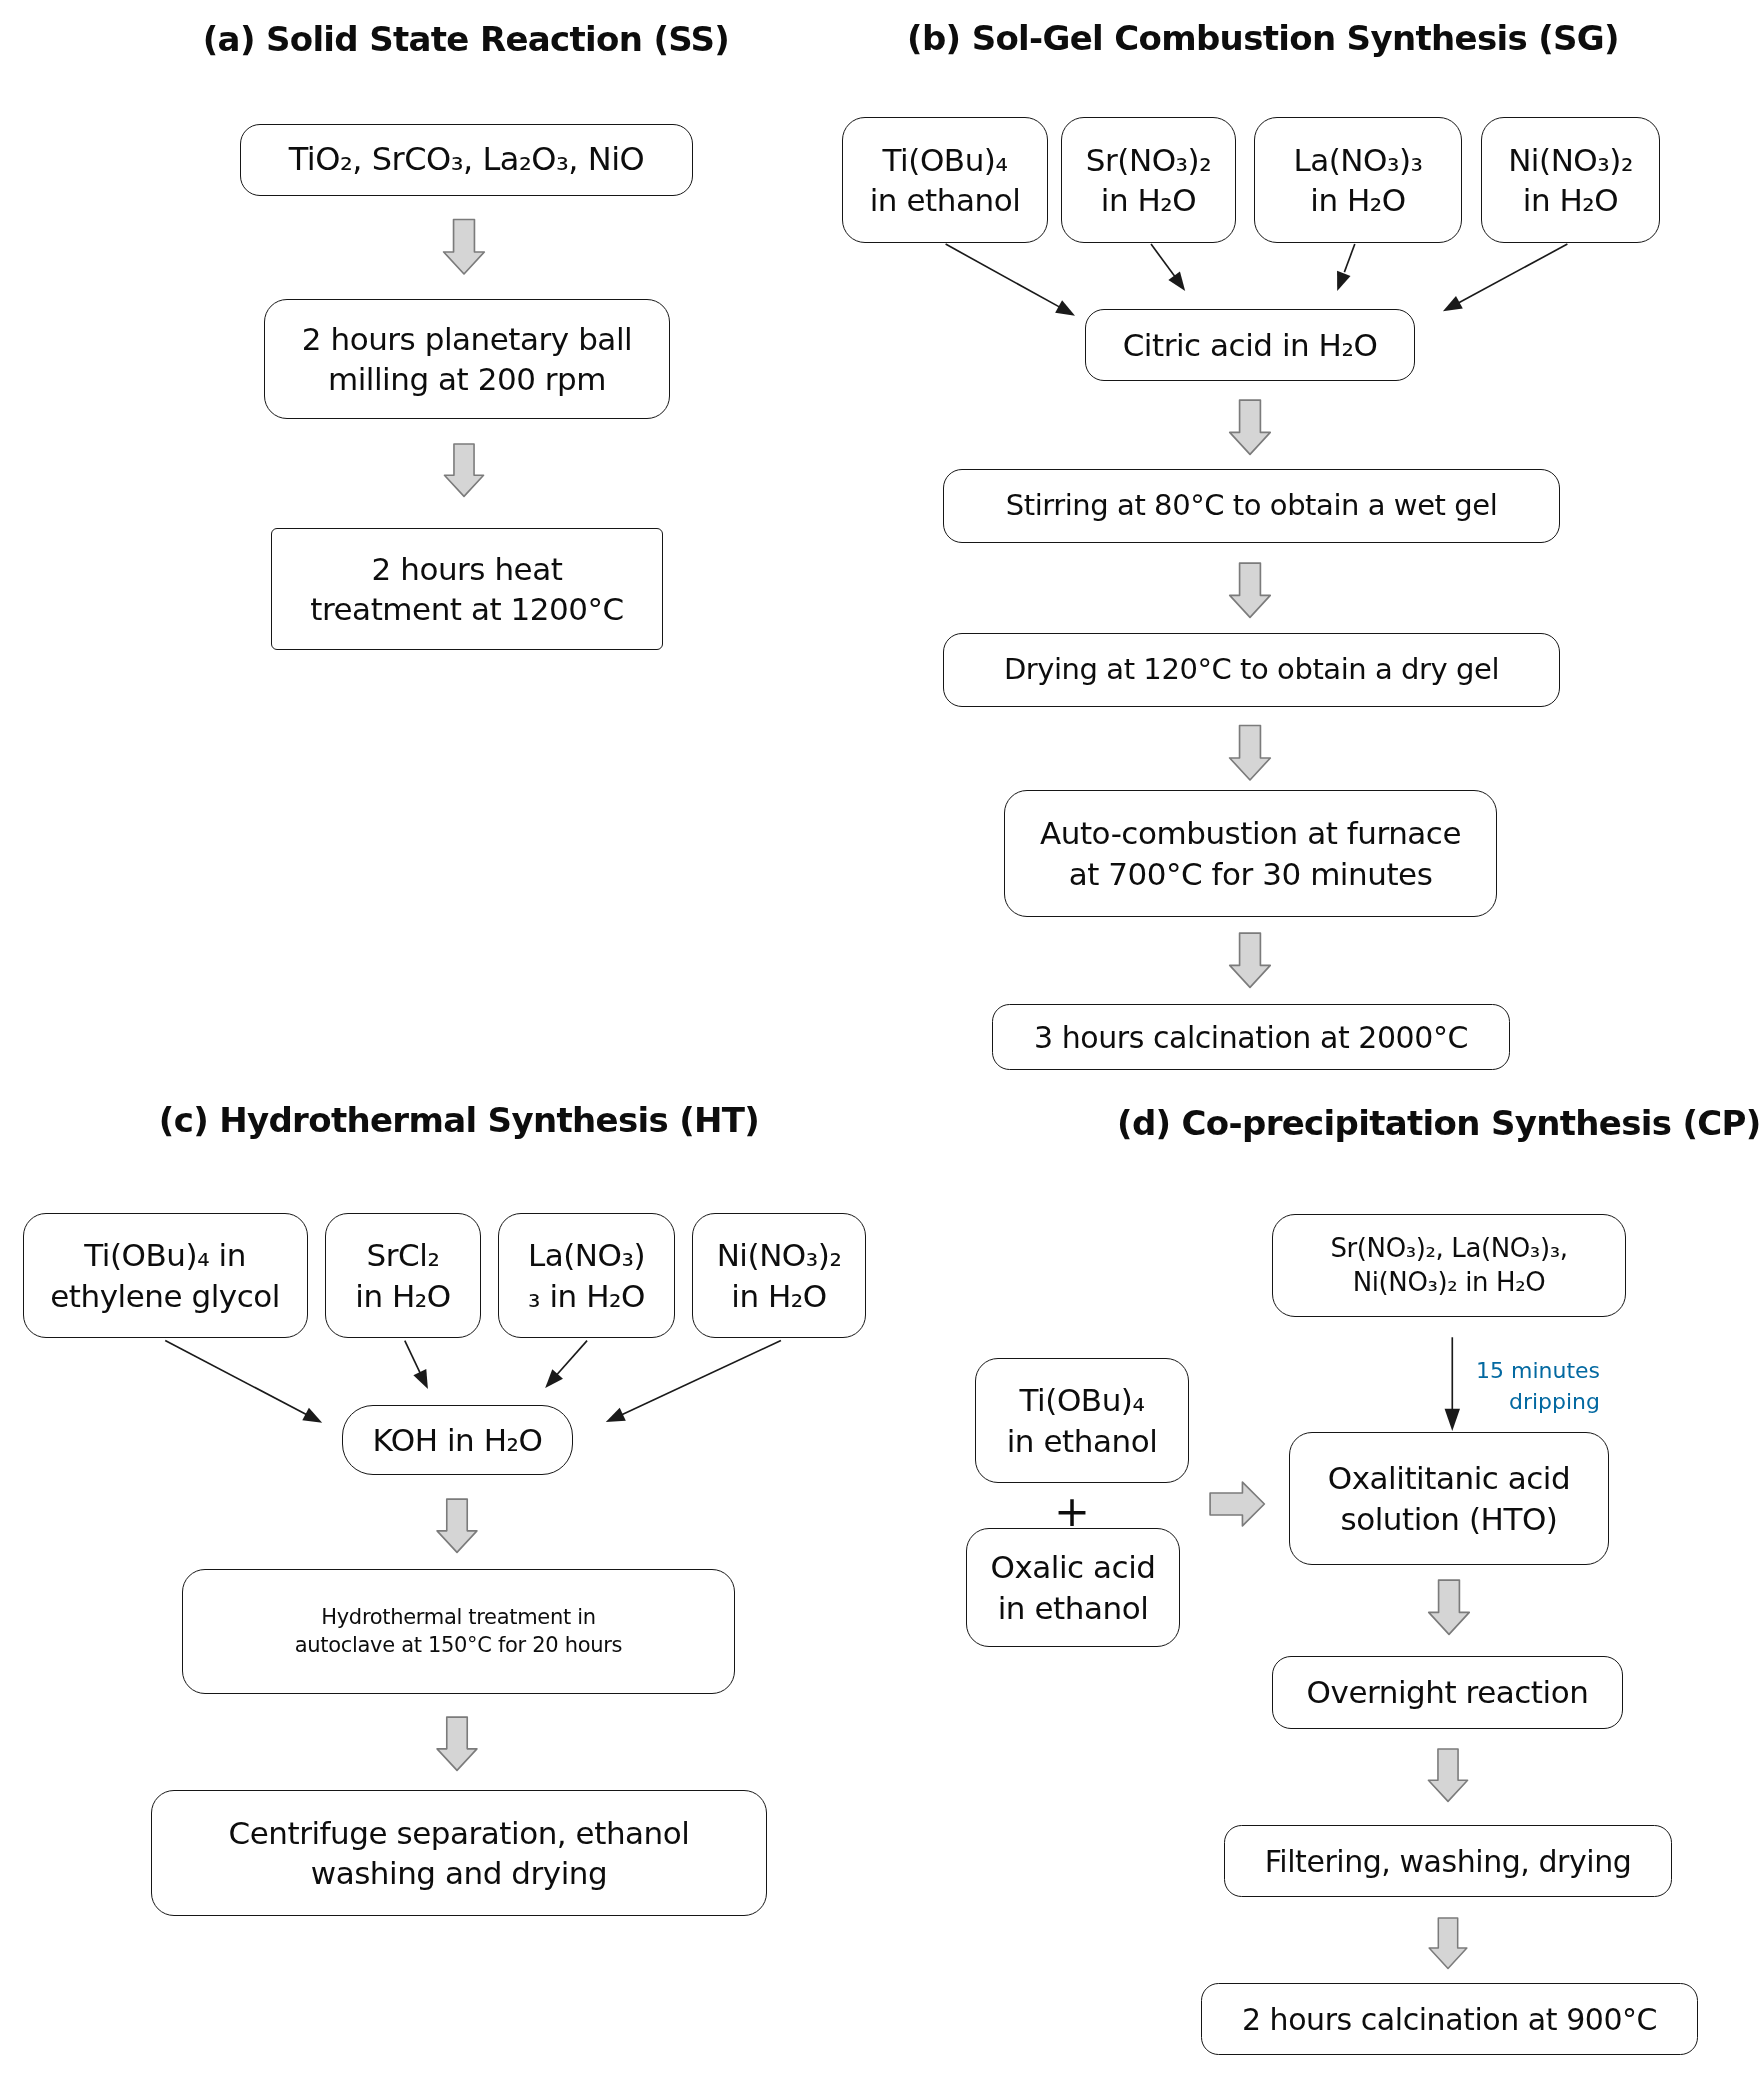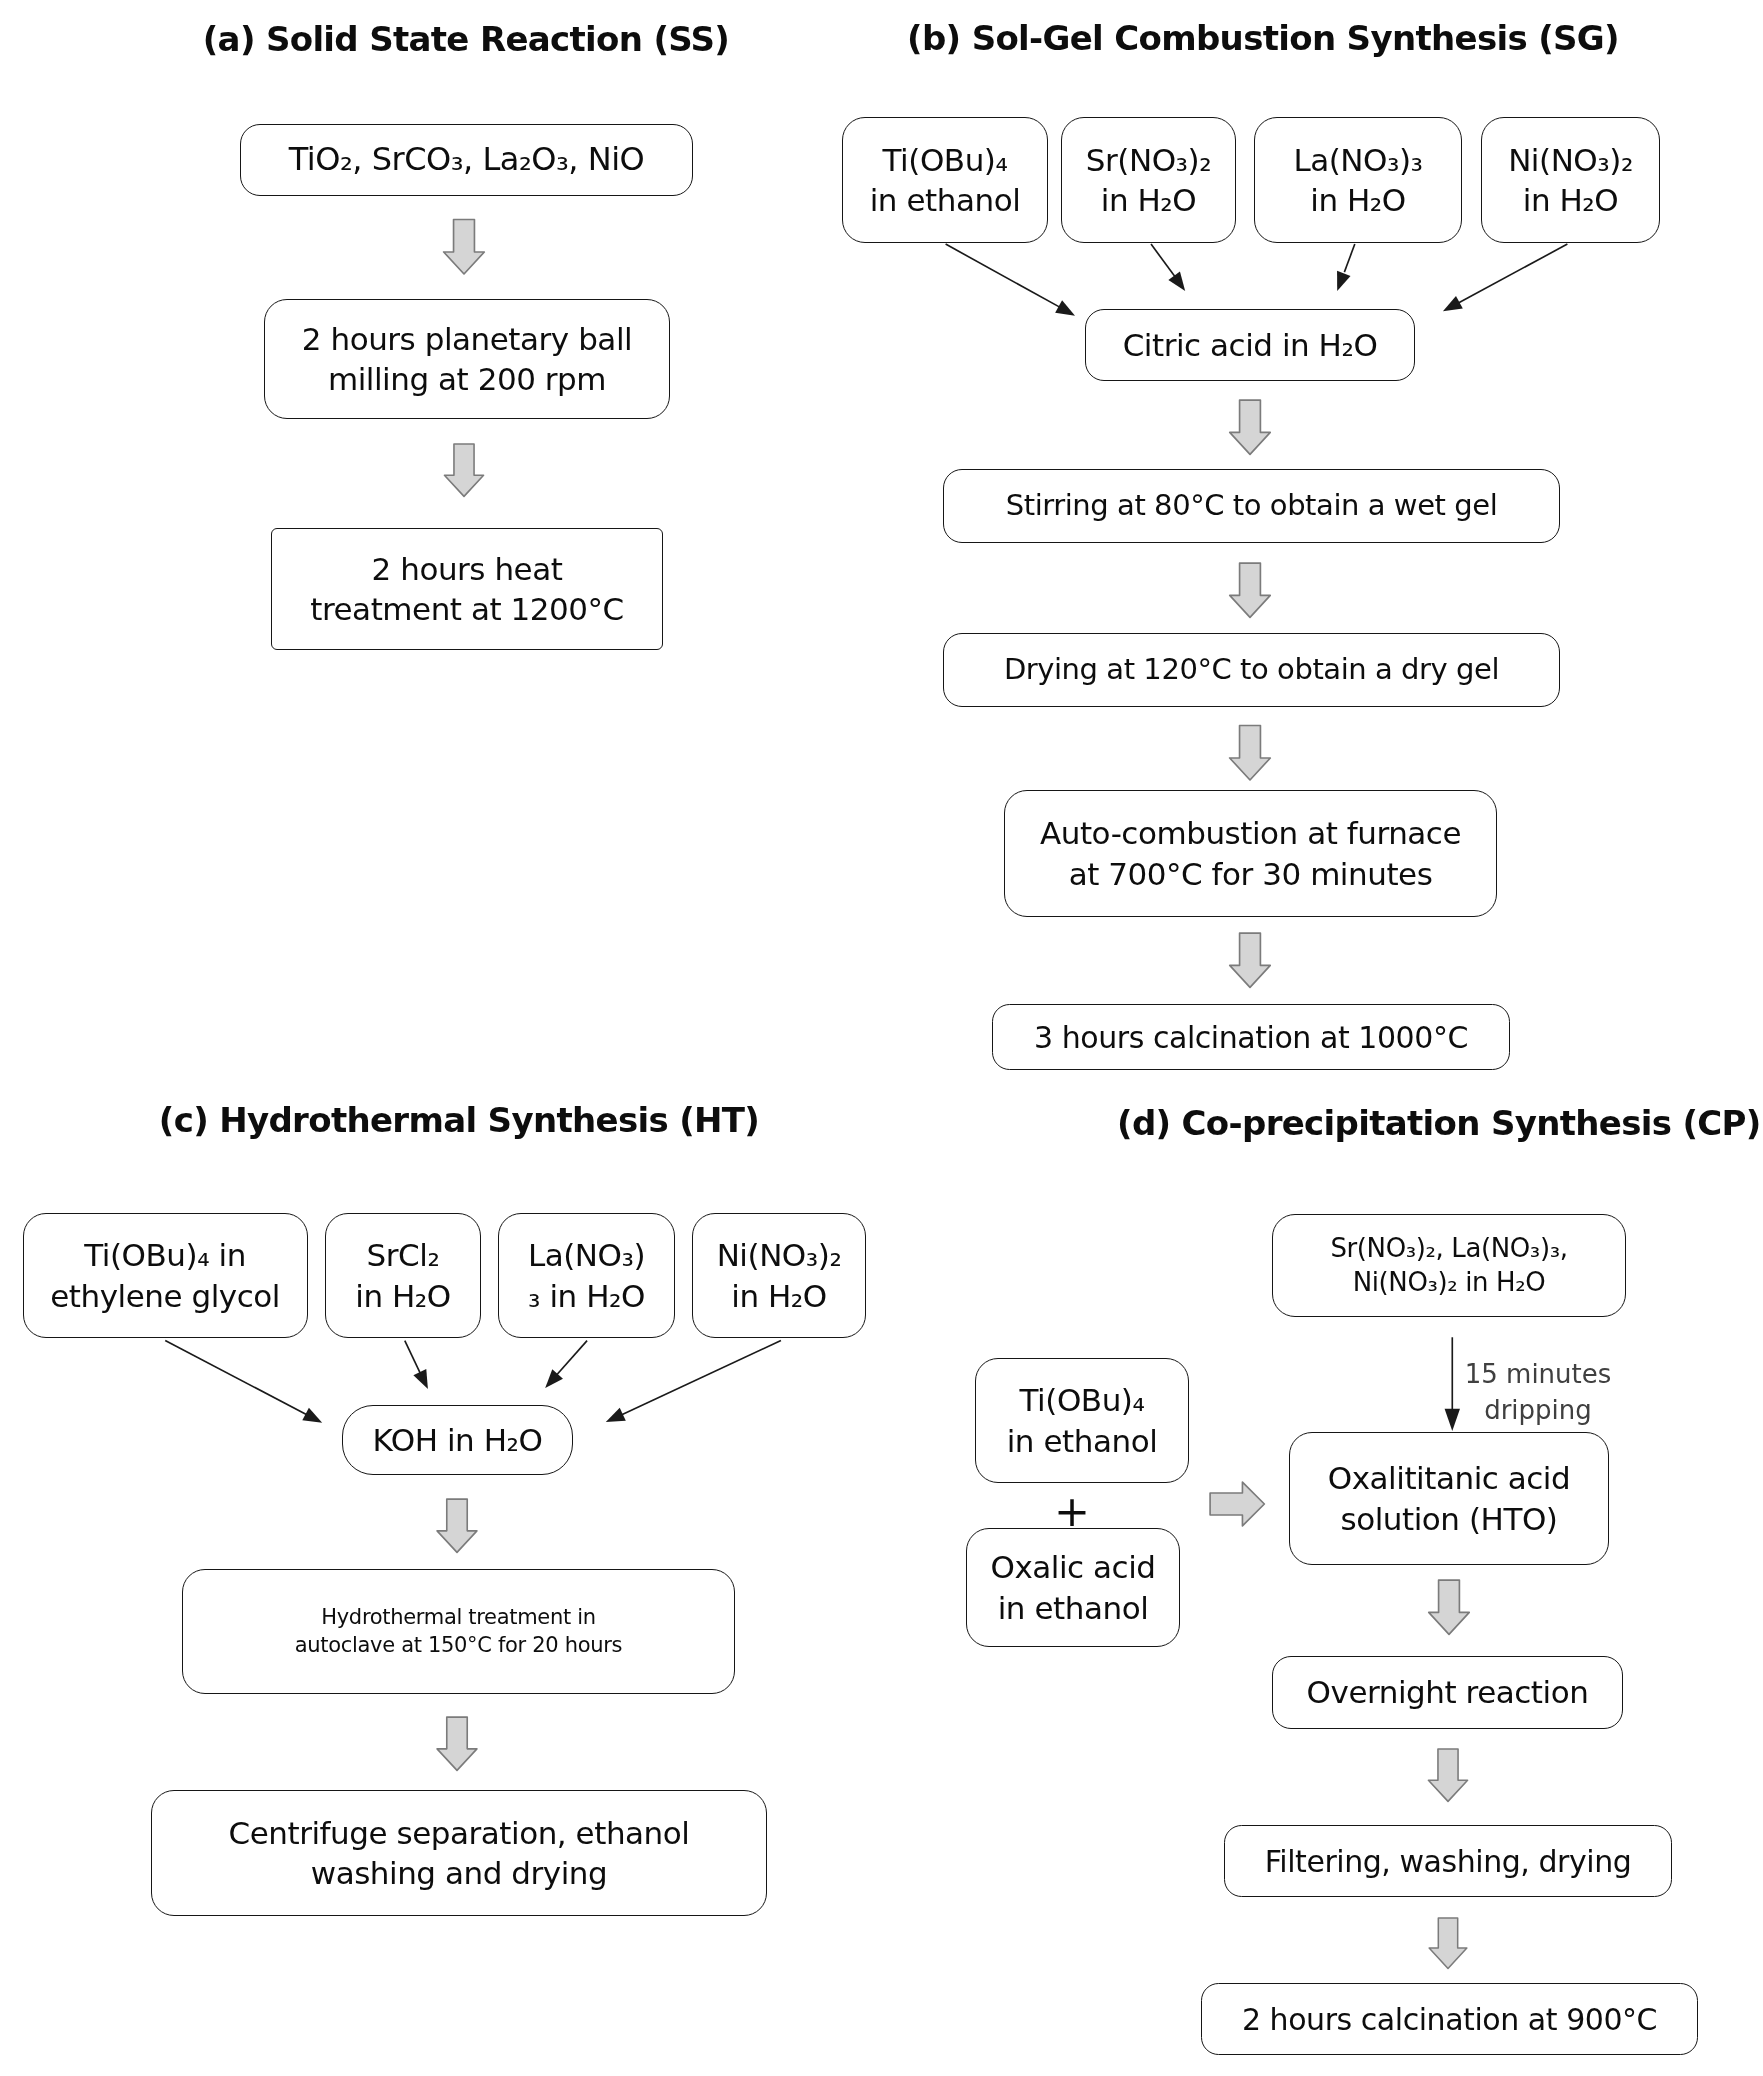--- a/index.html
+++ b/index.html
@@ -14,22 +14,22 @@
   }
   .ptitle.centered { transform:translateX(-50%); }
   .fbox {
     position:absolute; box-sizing:border-box; background:#ffffff;
     border:1.9px solid #161616; border-radius:23px;
     display:flex; align-items:center; justify-content:center;
     text-align:center; font-size:31px; line-height:1.3; letter-spacing:-0.015em;
     white-space:pre; z-index:2; color:#0d0d0d;
   }
   .flow-label {
-    position:absolute; font-size:26px; line-height:1.4; text-align:center;
-    white-space:pre; transform:translateX(-50%); z-index:3; color:#404040;
+    position:absolute; font-size:22px; line-height:1.4; text-align:right;
+    white-space:pre; transform:translateX(-50%); z-index:3; color:#0369a1;
   }
   .plus-sign {
     position:absolute; font-size:43px; font-weight:400; transform:translateX(-50%);
     z-index:3; color:#0d0d0d;
   }
   .blockarrow { position:absolute; z-index:1; }
   #connectors { position:absolute; left:0; top:0; z-index:1; }
 </style>
 </head>
 <body>
@@ -122,21 +122,21 @@
     <polygon points="21,2 59,2 59,61 77,61 40,101 3,61 21,61" fill="#d5d5d5" stroke="#7b7b7b" stroke-width="3" stroke-linejoin="round"></polygon>
   </svg>
 
   <div class="fbox" style="left:1004px; top:790px; width:493px; height:127px;">Auto-combustion at furnace
 at 700°C for 30 minutes</div>
 
   <svg class="blockarrow" style="left:1228px; top:932px;" width="44" height="57" viewBox="0 0 80 104">
     <polygon points="21,2 59,2 59,61 77,61 40,101 3,61 21,61" fill="#d5d5d5" stroke="#7b7b7b" stroke-width="3" stroke-linejoin="round"></polygon>
   </svg>
 
-  <div class="fbox" style="left:992px; top:1004px; width:518px; height:66px; font-size:30px; border-radius:17.6px;">3 hours calcination at 1000°C</div>
+  <div class="fbox" style="left:992px; top:1004px; width:518px; height:66px; font-size:30px; border-radius:17.6px;">3 hours calcination at 2000°C</div>
 
   <div class="ptitle centered" style="left:459px; top:1102px;">(c) Hydrothermal Synthesis (HT)</div>
 
   <div class="fbox" style="left:22.6px; top:1213px; width:285px; height:125px;">Ti(OBu)₄ in
 ethylene glycol</div>
   <div class="fbox" style="left:325px; top:1213px; width:156px; height:125px;">SrCl₂
 in H₂O</div>
   <div class="fbox" style="left:498px; top:1213px; width:177px; height:125px;">La(NO₃)
 ₃ in H₂O</div>
   <div class="fbox" style="left:692px; top:1213px; width:174px; height:125px;">Ni(NO₃)₂

